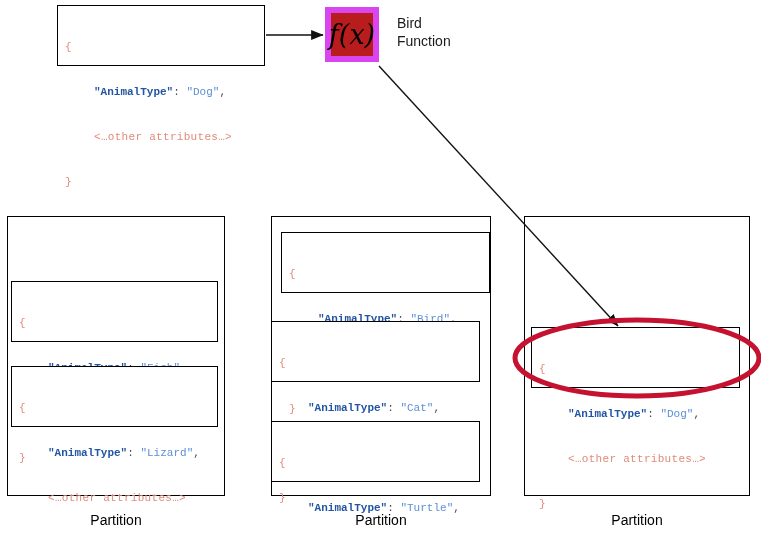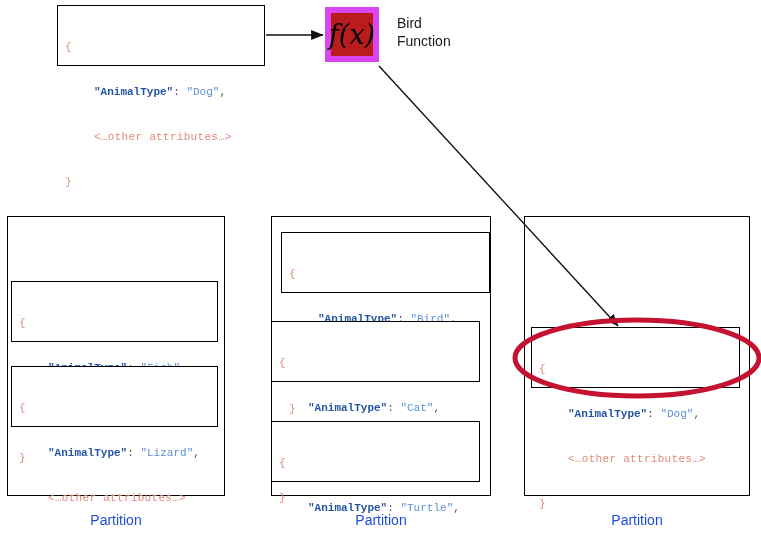--- a/index.html
+++ b/index.html
@@ -109,21 +109,21 @@
     z-index: 1;
   }
   #partition-1 { left: 7px;   width: 218px; }
   #partition-2 { left: 271px; width: 220px; }
   #partition-3 { left: 524px; width: 226px; }
 
   .partition-label {
     position: absolute;
     top: 512px;
     font-size: 14px;
-    color: #1d4ed8;
+    color: #000000;
     text-align: center;
     z-index: 3;
   }
   #partition-label-1 { left: 7px;   width: 218px; }
   #partition-label-2 { left: 271px; width: 220px; }
   #partition-label-3 { left: 524px; width: 226px; }
 
   
   #rec-fish   { left: 11px;  top: 281px; width: 207px; height: 61px; }
   #rec-lizard { left: 11px;  top: 366px; width: 207px; height: 61px; }

